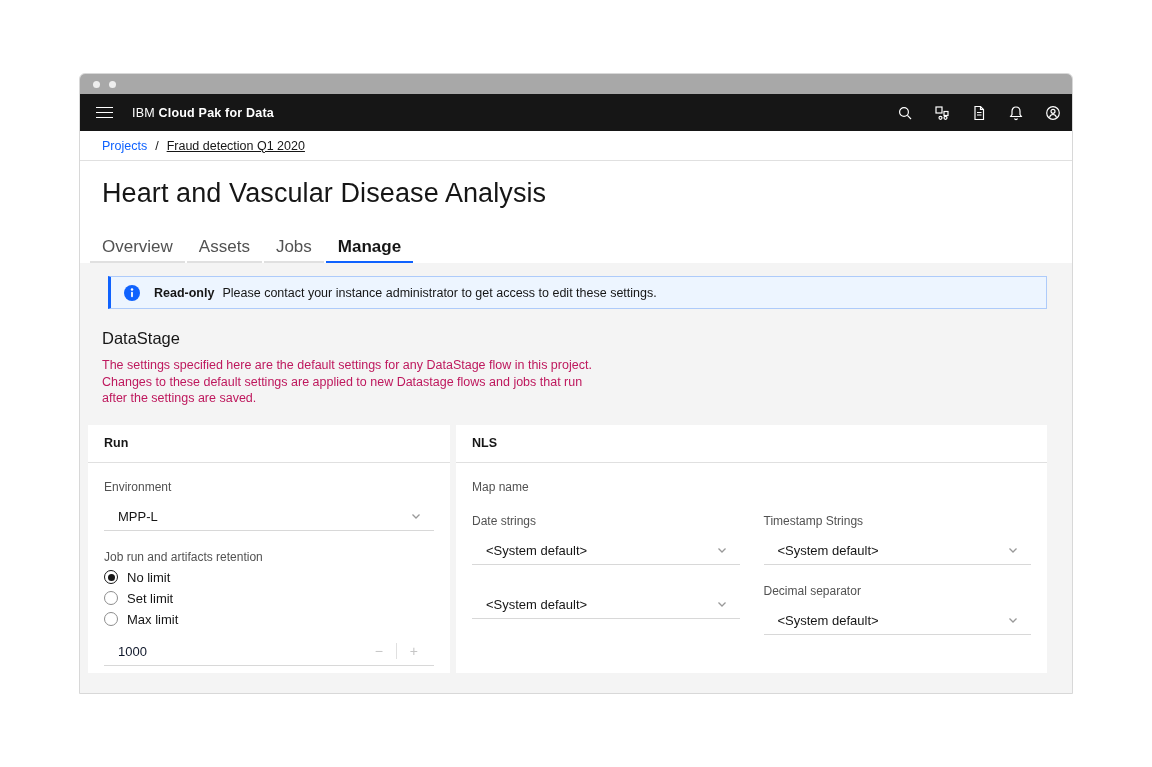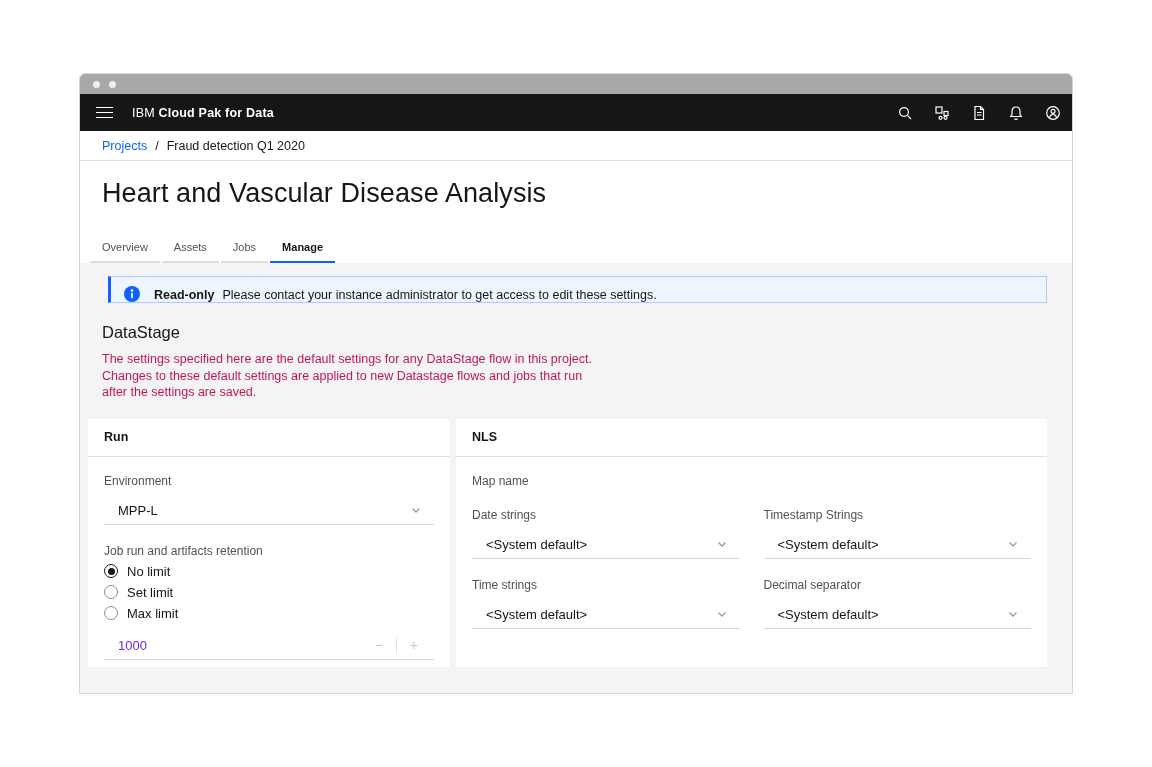--- a/index.html
+++ b/index.html
@@ -26,35 +26,35 @@
   .appbar-icons { margin-left: auto; display: flex; align-items: center; gap: 20px; }
   .appbar-icon { width: 17px; height: 17px; display: flex; align-items: center; justify-content: center;
     cursor: pointer; }
   .appbar-icon svg { width: 16px; height: 16px; stroke: #ffffff; fill: none; stroke-width: 1.2; }
 
   
   .crumbbar { height: 30px; background: #ffffff; border-bottom: 1px solid #e0e0e0; flex: 0 0 auto;
     display: flex; align-items: center; padding: 0 22px; font-size: 12.5px; }
   .crumb-link { color: #0f62fe; cursor: pointer; }
   .crumb-sep { color: #161616; margin: 0 8px; }
-  .crumb-current { color: #161616; }
+  .crumb-current { color: #161616; text-decoration: underline; }
 
   
   .titlearea { background: #ffffff; flex: 0 0 auto; padding: 16px 22px 0 22px; }
   .page-title { font-size: 27px; font-weight: 400; color: #161616; line-height: 32px; letter-spacing: 0.1px; }
   .tabs { display: flex; margin-top: 24px; margin-left: -12px; }
-  .tab { height: 30px; display: flex; align-items: center; padding: 0 12px; font-size: 11px;
+  .tab { height: 30px; display: flex; align-items: center; padding: 0 12px; font-size: 17px;
     color: #525252; border-bottom: 2px solid #e0e0e0; margin-right: 2px; cursor: pointer; }
   .tab.active { color: #161616; font-weight: 700; border-bottom-color: #0f62fe; }
 
   
   .content { flex: 1; background: #f4f4f4; padding: 13px 25px 0 22px; }
 
-  .banner { margin-left: 6px; height: 27px; background: #edf5ff; border: 1px solid #aecbfa;
-    border-left: 3px solid #0f62fe; display: flex; align-items: flex-end; padding: 0 13px;
+  .banner { margin-left: 6px; height: 33px; background: #edf5ff; border: 1px solid #aecbfa;
+    border-left: 3px solid #0f62fe; display: flex; align-items: center; padding: 0 13px;
     font-size: 12.5px; color: #161616; }
   .banner-icon { width: 16px; height: 16px; flex: 0 0 auto; margin-right: 14px; }
   .banner-title { font-weight: 700; margin-right: 8px; }
 
   .section-title { margin: 20px 0 0 0; font-size: 16.5px; font-weight: 400; color: #161616; }
   .section-desc { margin-top: 9px; font-size: 12.5px; line-height: 16.5px; color: #be185d;
     max-width: 500px; }
 
   .cards { display: flex; gap: 6px; margin-top: 18px; margin-left: -14px; }
   .card { background: #ffffff; height: 248px; }
@@ -75,21 +75,21 @@
   .radio-circle { width: 14px; height: 14px; border-radius: 50%; border: 1px solid #8d8d8d;
     margin-right: 9px; flex: 0 0 auto; display: flex; align-items: center; justify-content: center;
     background: #ffffff; }
   .radio-row.checked .radio-circle { border-color: #161616; }
   .radio-row.checked .radio-circle::after { content: ""; width: 7px; height: 7px; border-radius: 50%;
     background: #161616; }
   .radio-label { font-size: 13px; color: #161616; }
 
   .number-input { margin-top: 8px; height: 28px; border-bottom: 1px solid #d8d8d8;
     display: flex; align-items: center; padding: 0 14px; }
-  .number-value { flex: 1; font-size: 13px; color: #6d28d9; }
+  .number-value { flex: 1; font-size: 13px; color: #0f172a; }
   .stepper { display: flex; align-items: center; gap: 11px; }
   .stepper-btn { font-size: 14px; color: #c6c6c6; line-height: 1; cursor: pointer; padding: 0 2px; }
   .stepper-divider { width: 1px; height: 16px; background: #e0e0e0; }
 
   .nls-grid { display: grid; grid-template-columns: 1fr 1fr; column-gap: 24px; row-gap: 18px;
     margin-top: 18px; }
   .mt18 { margin-top: 18px; }
 </style>
 </head>
 <body>
@@ -239,21 +239,20 @@
             <div class="field">
               <div class="field-label">Timestamp Strings</div>
               <div class="select">
                 <span class="select-value">&lt;System default&gt;</span>
                 <svg viewBox="0 0 12 12">
                     <polyline points="2.5,4.5 6,8 9.5,4.5"></polyline>
                   </svg>
               </div>
             </div>
             <div class="field">
-              <div class="field-label">Time strings</div>
               <div class="select">
                 <span class="select-value">&lt;System default&gt;</span>
                 <svg viewBox="0 0 12 12">
                     <polyline points="2.5,4.5 6,8 9.5,4.5"></polyline>
                   </svg>
               </div>
             </div>
             <div class="field">
               <div class="field-label">Decimal separator</div>
               <div class="select">

